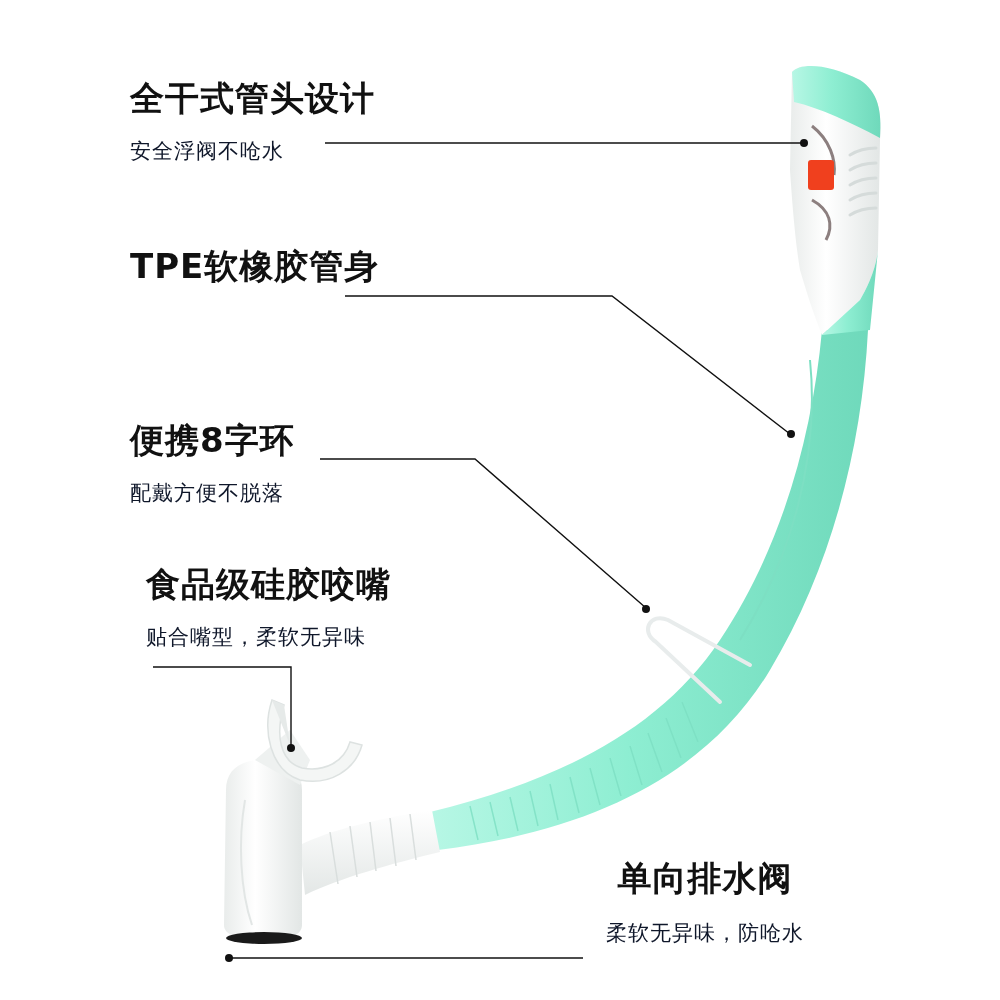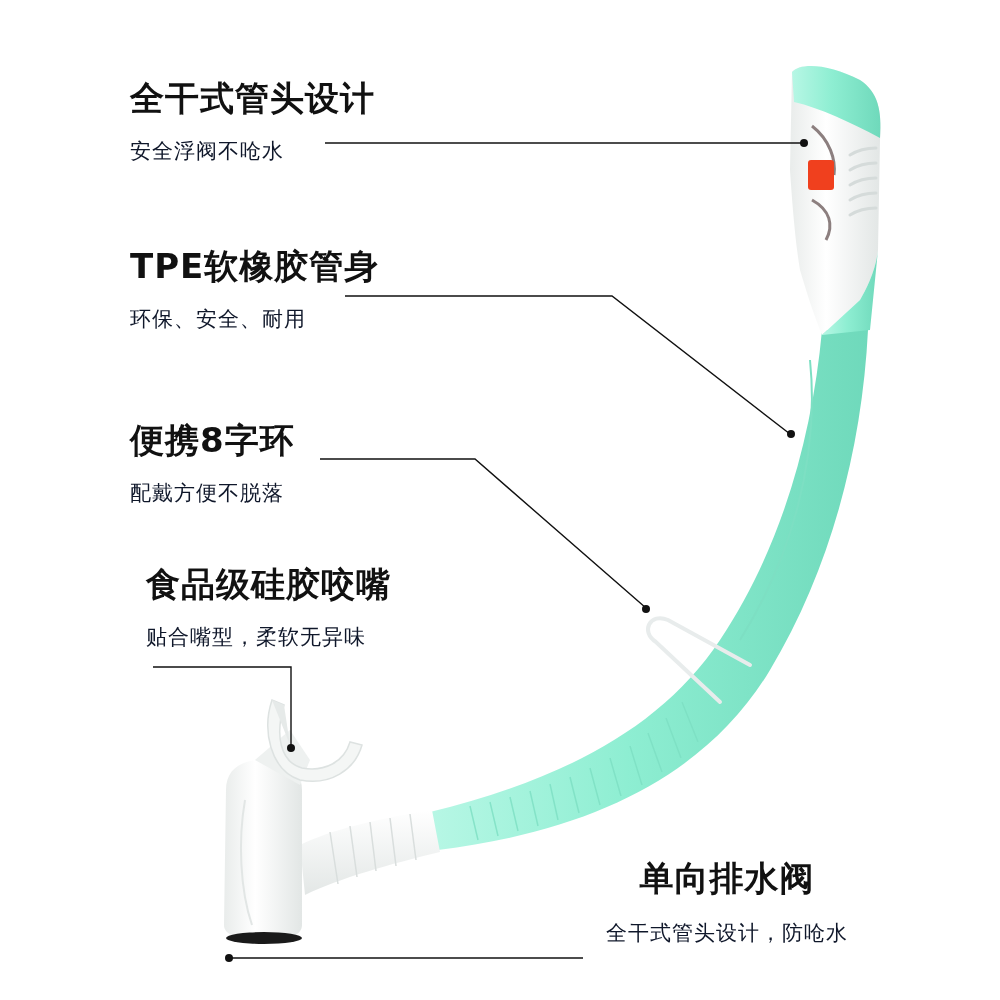--- a/index.html
+++ b/index.html
@@ -118,27 +118,26 @@
       <circle cx="229" cy="958" r="4"></circle>
     </g>
   </svg>
 
   <div class="callout" id="c1">
     <div class="title">全干式管头设计</div>
     <div class="sub">安全浮阀不呛水</div>
   </div>
   <div class="callout" id="c2">
     <div class="title">TPE软橡胶管身</div>
-    <div class="sub">环保、安全、耐用</div>
   </div>
   <div class="callout" id="c3">
     <div class="title">便携8字环</div>
     <div class="sub">配戴方便不脱落</div>
   </div>
   <div class="callout" id="c4">
     <div class="title">食品级硅胶咬嘴</div>
     <div class="sub">贴合嘴型，柔软无异味</div>
   </div>
   <div class="callout" id="c5">
     <div class="title">单向排水阀</div>
-    <div class="sub">全干式管头设计，防呛水</div>
+    <div class="sub">柔软无异味，防呛水</div>
   </div>
 </div>
 
 </body></html>

